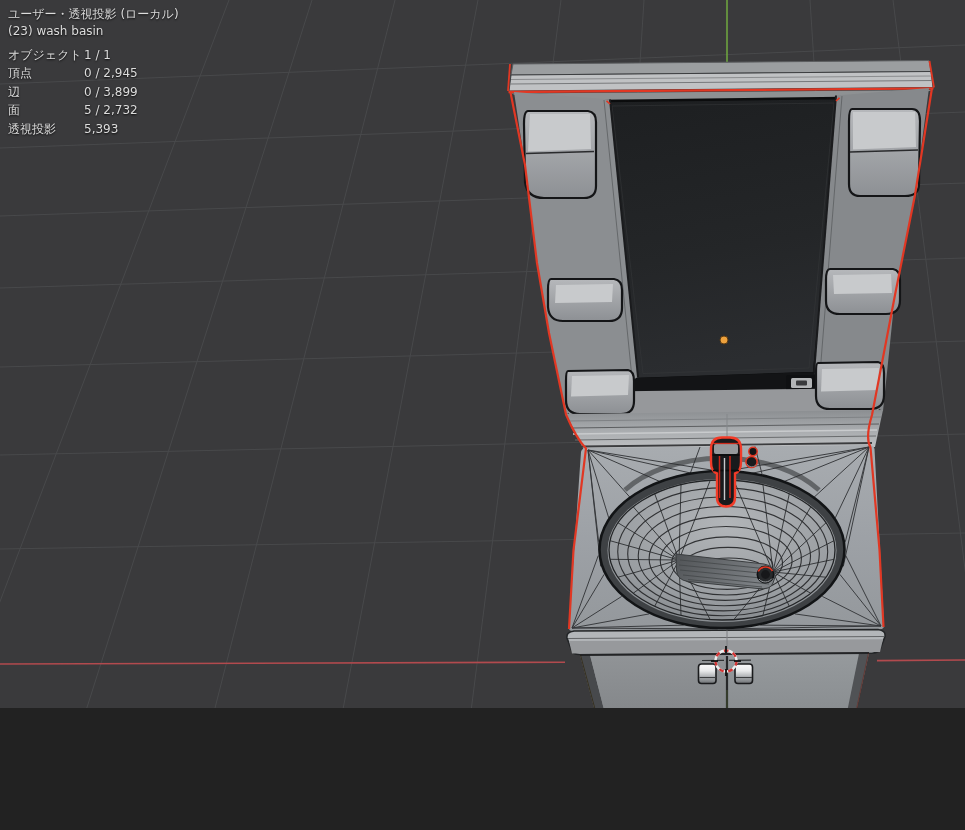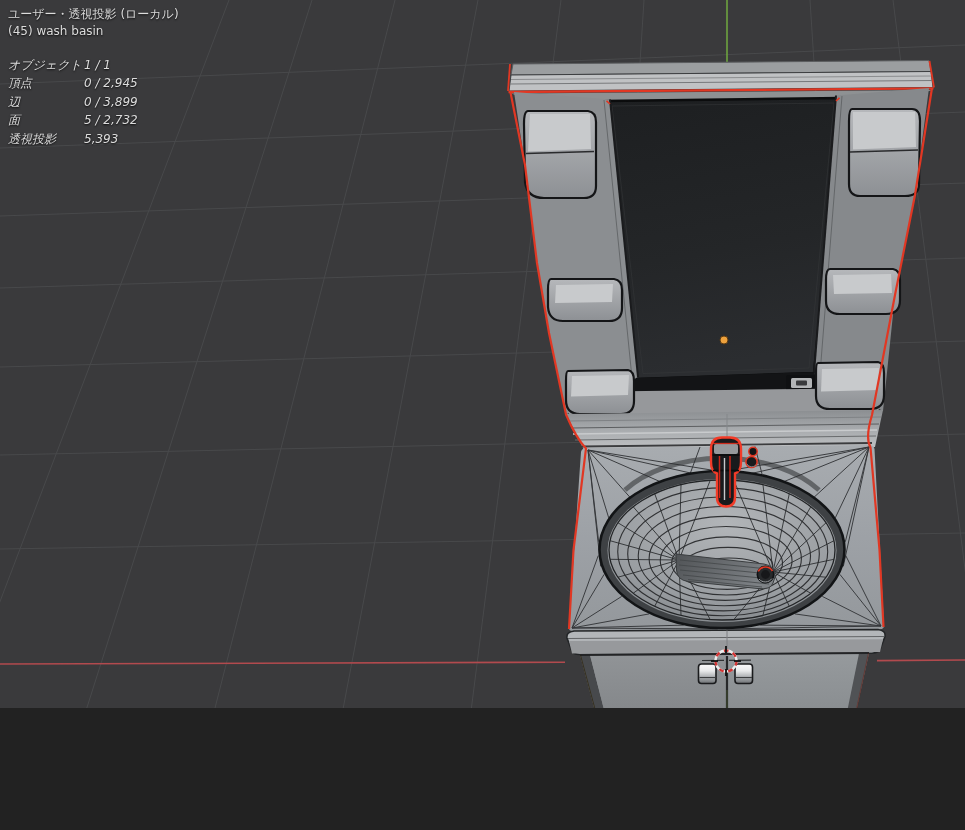--- a/index.html
+++ b/index.html
@@ -17,21 +17,21 @@
   .axis-y{stroke:var(--axis-green,#6da33f);stroke-width:1.6;}
   .sel{stroke:var(--sel-red,#e13723);fill:none;}
   .ring{fill:none;stroke:#232527;stroke-width:1.1;opacity:.9;}
   .spoke{stroke:#27292b;stroke-width:1;opacity:.85;}
   .fan{stroke:#35373a;stroke-width:1;opacity:.95;}
   #overlay{
     position:absolute;left:8px;top:6px;color:var(--text,#dcdcdc);
     font-size:12px;line-height:17px;text-shadow:0 1px 2px rgba(0,0,0,.85);
     user-select:none;
   }
-  #overlay .stats{margin-top:16px;font-style:italic;}
+  #overlay .stats{margin-top:6px;}
   #overlay .stat-row{display:flex;line-height:18.4px;}
   #overlay .stat-row .lab{width:76px;}
 </style>
 </head>
 <body>
 
 <div id="viewport">
   <svg id="scene" width="965" height="830" viewBox="0 0 965 830">
     <defs>
       <linearGradient id="gMirror" x1="0" y1="0" x2="0.15" y2="1">
@@ -328,21 +328,21 @@
         <line x1="726" y1="646" x2="726" y2="653"></line>
         <line x1="726" y1="669" x2="726" y2="676"></line>
         <line x1="711" y1="661" x2="718" y2="661"></line>
         <line x1="734" y1="661" x2="741" y2="661"></line>
       </g>
     </g>
   </svg>
 
   <div id="overlay">
     <div>ユーザー・透視投影 (ローカル)</div>
-    <div>(45) wash basin</div>
+    <div>(23) wash basin</div>
     <div class="stats">
       <div class="stat-row">
         <span class="lab">オブジェクト</span>
         <span class="val">1 / 1</span>
       </div>
       <div class="stat-row">
         <span class="lab">頂点</span>
         <span class="val">0 / 2,945</span>
       </div>
       <div class="stat-row">

